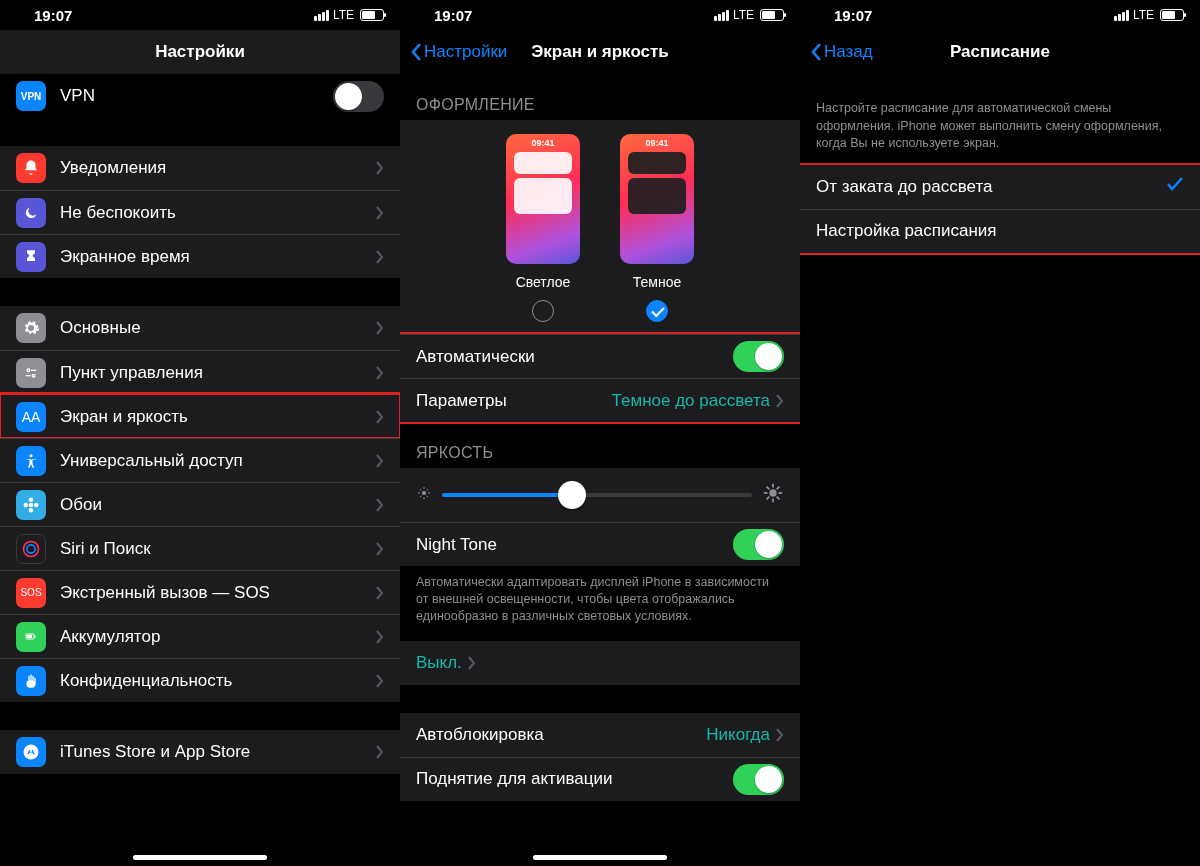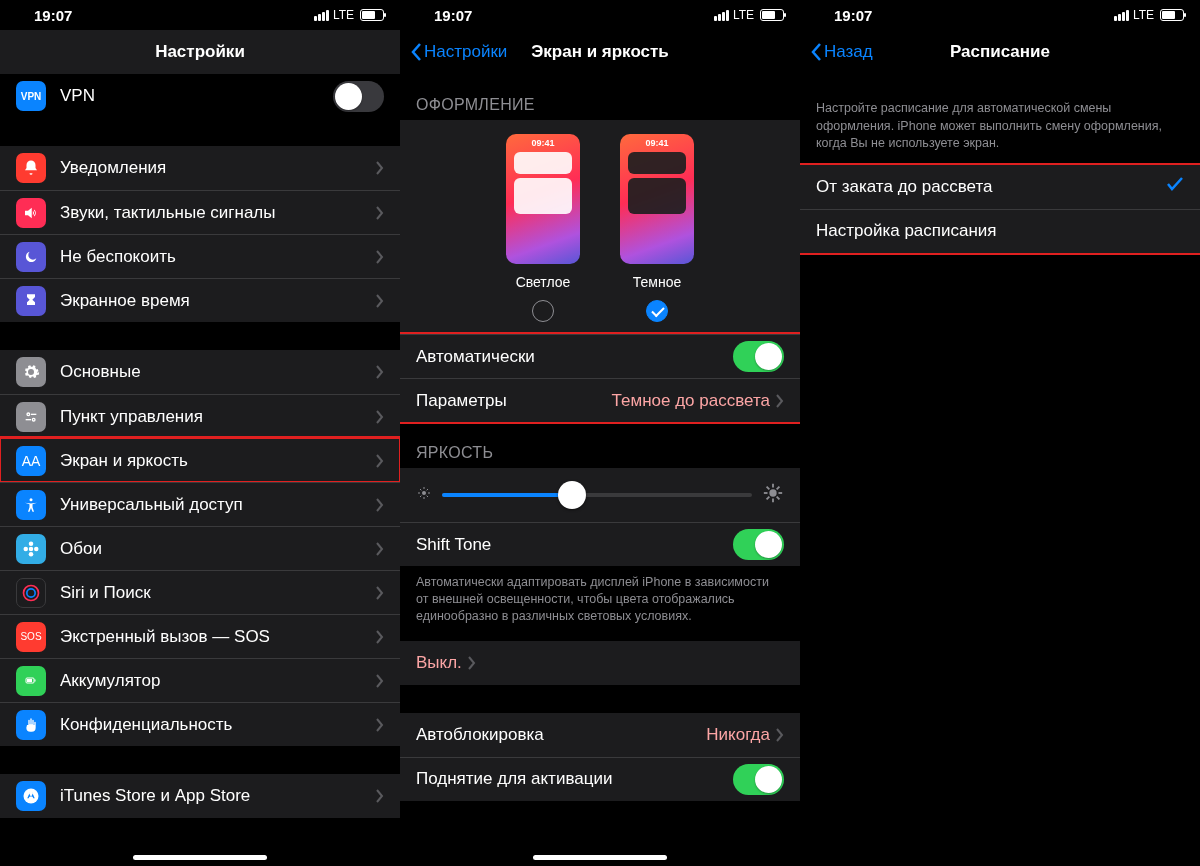--- a/index.html
+++ b/index.html
@@ -78,21 +78,21 @@
     position:relative;
     font-size:17px;
   }
   .cell.first{border-top:none;}
   .cell .icon-box{
     width:30px;height:30px;border-radius:7px;
     display:flex;align-items:center;justify-content:center;
     margin-right:14px; flex:0 0 auto; color:#fff;font-size:16px;
   }
   .cell .label{flex:1; color:#fff;}
-  .cell .detail{color:#fca5a5; margin-right:6px;}
+  .cell .detail{color:#14b8a6; margin-right:6px;}
   .chevron{color:#5a5a5e;}
   .chevron svg{width:8px;height:14px;display:block;}
   .group{margin-top:0;}
   .spacer-lg{height:28px;}
 
   
   .switch{width:51px;height:31px;border-radius:16px;background:#39393d;position:relative;flex:0 0 auto;}
   .switch.on{background:#30d158;}
   .switch .knob{position:absolute;width:27px;height:27px;border-radius:50%;background:#fff;top:2px;left:2px;box-shadow:0 1px 2px rgba(0,0,0,.3);}
   .switch.on .knob{left:22px;}
@@ -170,33 +170,20 @@
   <div class="spacer-lg"></div>
 
   <div class="group">
     <div class="cell first">
       <span class="icon-box" style="background:#ff3b30">
             <svg viewBox="0 0 24 24" width="18" height="18" fill="#fff">
               <path d="M12 2a6 6 0 00-6 6v4l-2 3h16l-2-3V8a6 6 0 00-6-6zM10 19a2 2 0 104 0h-4z"></path>
             </svg>
           </span>
       <span class="label">Уведомления</span>
-      <span class="chevron">
-            <svg viewBox="0 0 8 14" fill="none" stroke="currentColor" stroke-width="2">
-              <path d="M1 1l5 6-5 6"></path>
-            </svg>
-          </span>
-    </div>
-    <div class="cell">
-      <span class="icon-box" style="background:#ff2d55">
-            <svg viewBox="0 0 24 24" width="18" height="18" fill="#fff">
-              <path d="M4 9v6h4l5 4V5L8 9H4zm12 3a3 3 0 00-1.5-2.6v5.2A3 3 0 0016 12zm2.5 0a5.5 5.5 0 00-2.5-4.6v1.7a4 4 0 010 5.8v1.7A5.5 5.5 0 0018.5 12z"></path>
-            </svg>
-          </span>
-      <span class="label">Звуки, тактильные сигналы</span>
       <span class="chevron">
             <svg viewBox="0 0 8 14" fill="none" stroke="currentColor" stroke-width="2">
               <path d="M1 1l5 6-5 6"></path>
             </svg>
           </span>
     </div>
     <div class="cell">
       <span class="icon-box" style="background:#5856d6">
             <svg viewBox="0 0 24 24" width="16" height="16" fill="#fff">
               <path d="M20 14A8 8 0 1110 4a7 7 0 1010 10z"></path>
@@ -467,21 +454,21 @@
               <line x1="2" y1="12" x2="6" y2="12"></line>
               <line x1="18" y1="12" x2="22" y2="12"></line>
               <line x1="5" y1="5" x2="8" y2="8"></line>
               <line x1="16" y1="16" x2="19" y2="19"></line>
               <line x1="5" y1="19" x2="8" y2="16"></line>
               <line x1="16" y1="8" x2="19" y2="5"></line>
             </g>
           </svg></span>
   </div>
   <div class="cell">
-    <span class="label">Shift Tone</span>
+    <span class="label">Night Tone</span>
     <span class="switch on">
           <span class="knob"></span>
         </span>
   </div>
   <div class="group-footer">Автоматически адаптировать дисплей iPhone в зависимости от внешней освещенности, чтобы цвета отображались единообразно в различных световых условиях.</div>
 
   <div style="height:12px"></div>
   <div class="cell first">
     <span class="detail">Выкл.</span>
     <span class="chevron">

